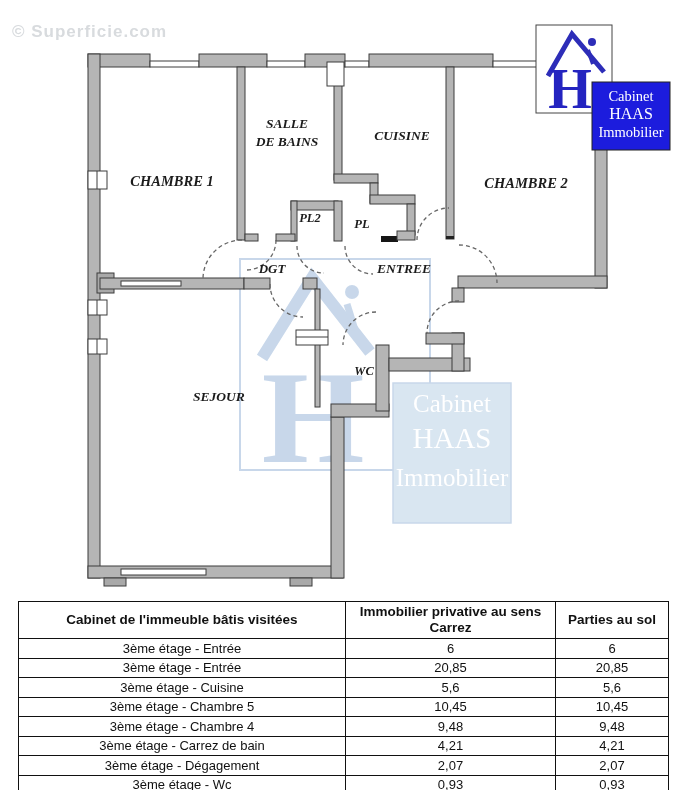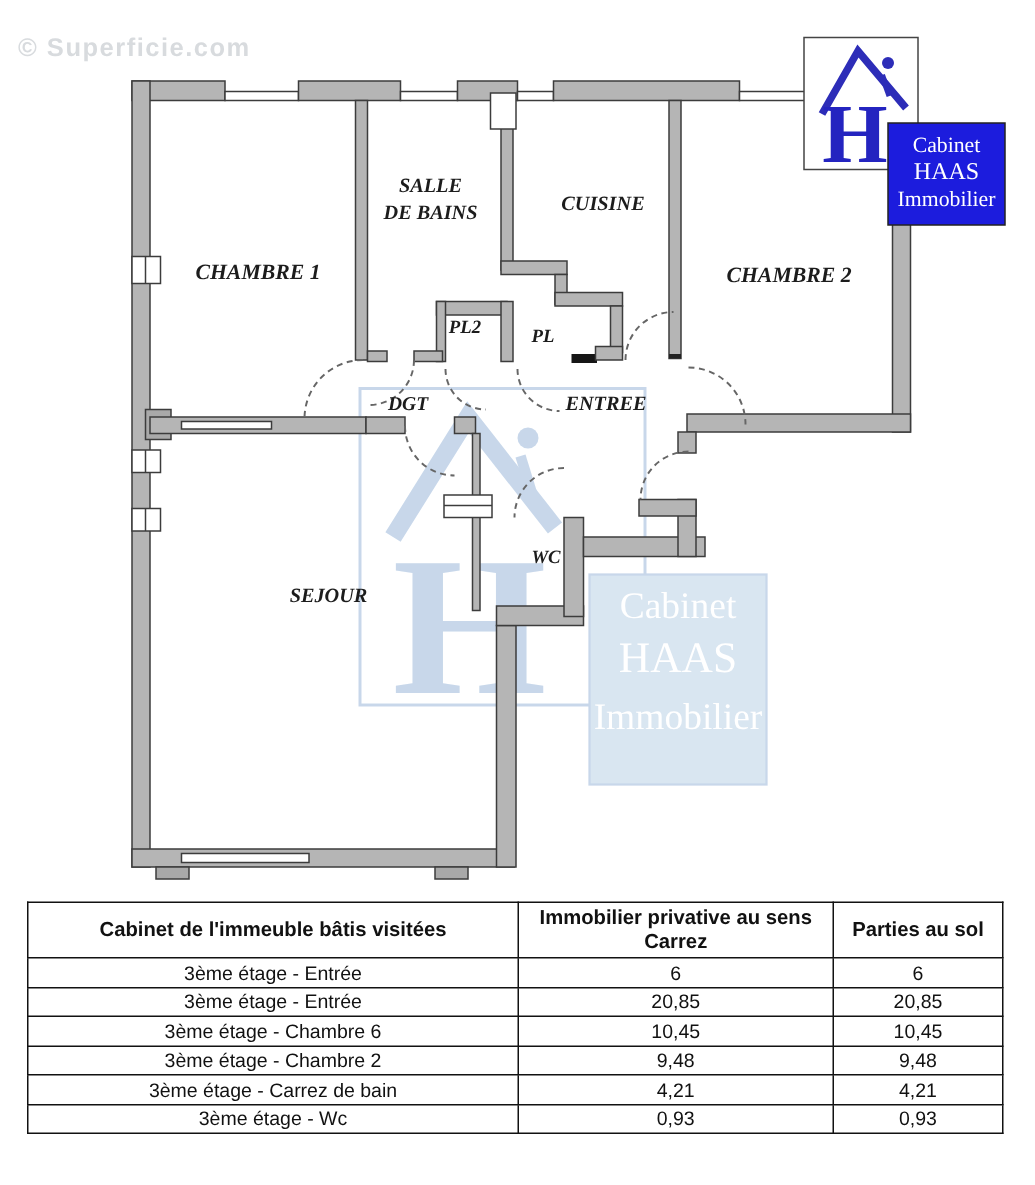--- a/index.html
+++ b/index.html
@@ -172,35 +172,45 @@
         <td>3ème étage - Entrée</td>
         <td>6</td>
         <td>6</td>
       </tr>
       <tr>
         <td>3ème étage - Entrée</td>
         <td>20,85</td>
         <td>20,85</td>
       </tr>
       <tr>
-        <td>3ème étage - Chambre 6</td>
+        <td>3ème étage - Cuisine</td>
+        <td>5,6</td>
+        <td>5,6</td>
+      </tr>
+      <tr>
+        <td>3ème étage - Chambre 5</td>
         <td>10,45</td>
         <td>10,45</td>
       </tr>
       <tr>
-        <td>3ème étage - Chambre 2</td>
+        <td>3ème étage - Chambre 4</td>
         <td>9,48</td>
         <td>9,48</td>
       </tr>
       <tr>
         <td>3ème étage - Carrez de bain</td>
         <td>4,21</td>
         <td>4,21</td>
       </tr>
       <tr>
+        <td>3ème étage - Dégagement</td>
+        <td>2,07</td>
+        <td>2,07</td>
+      </tr>
+      <tr>
         <td>3ème étage - Wc</td>
         <td>0,93</td>
         <td>0,93</td>
       </tr>
     </tbody>
   </table>
 
 </div>
 
 </body></html>

